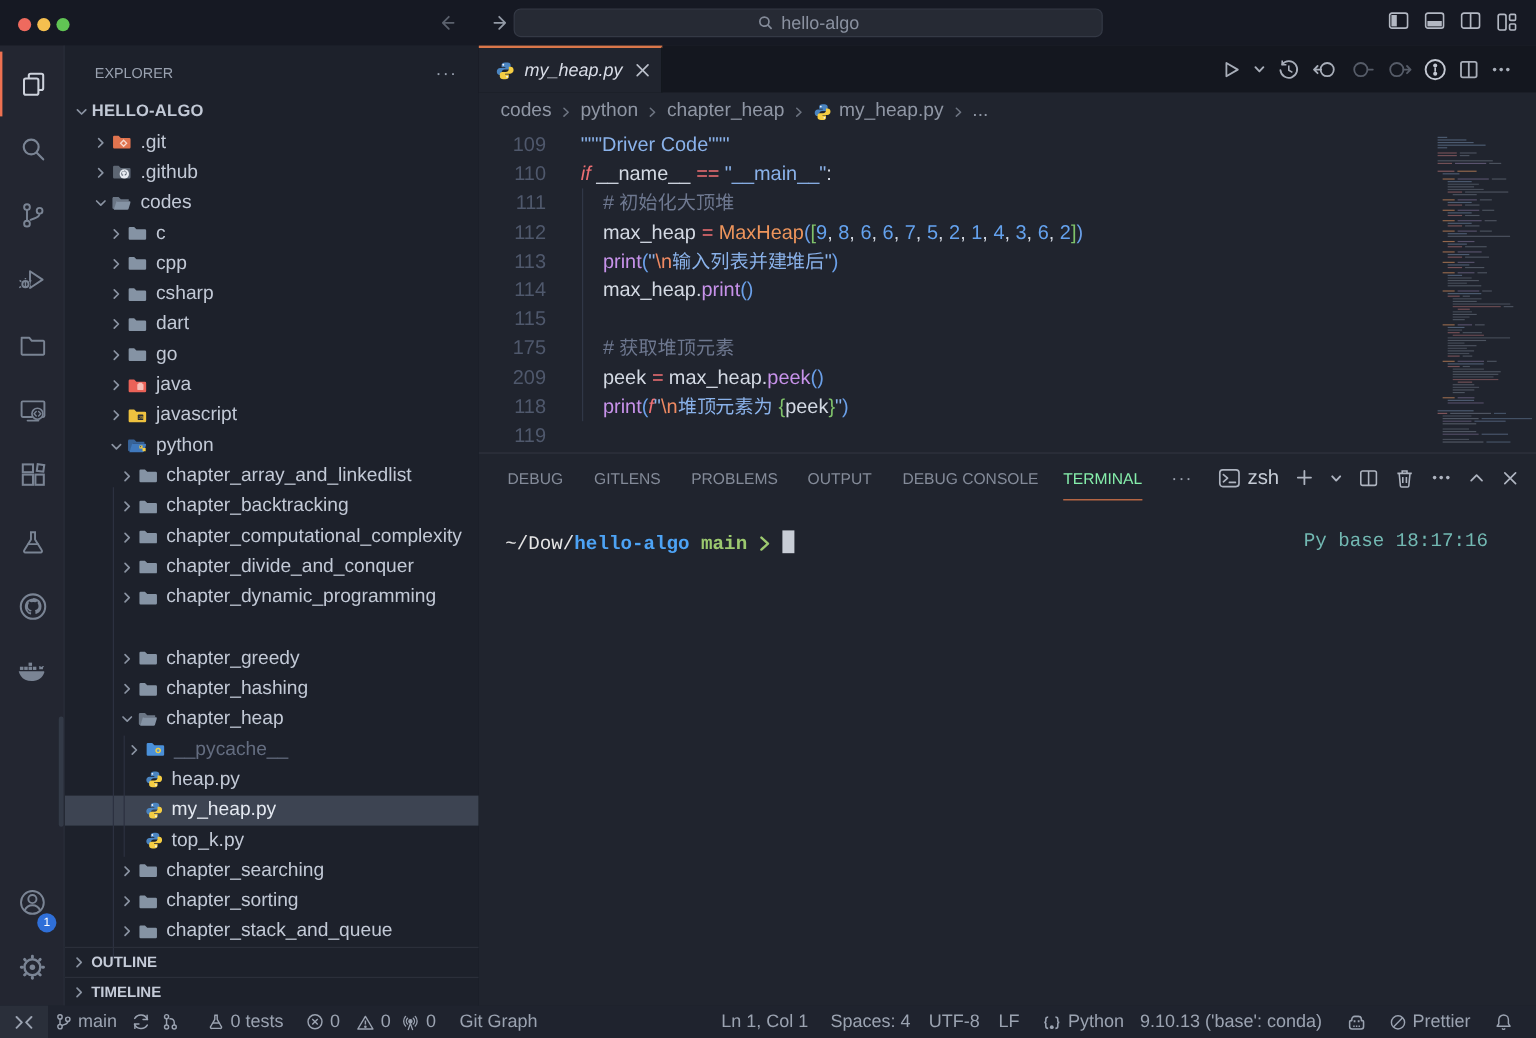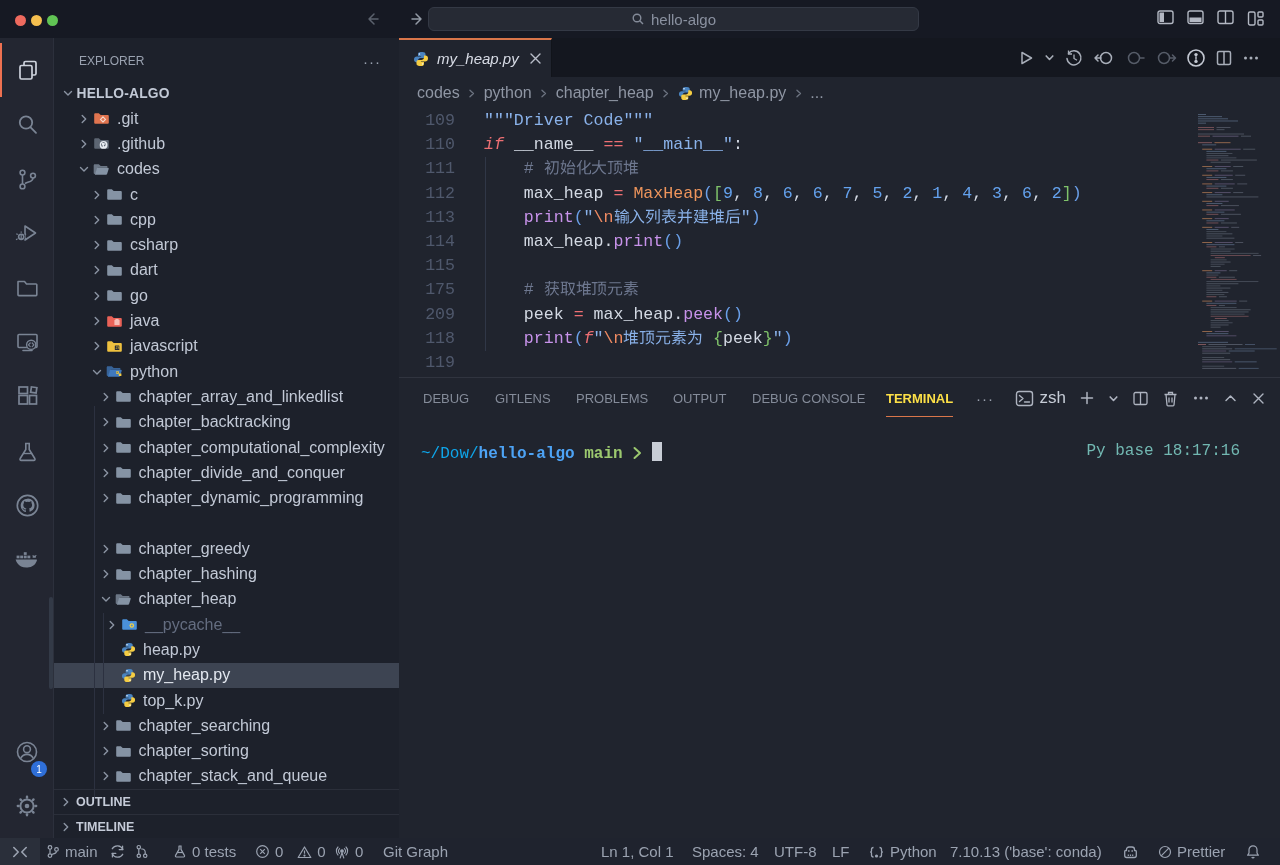--- a/index.html
+++ b/index.html
@@ -31,34 +31,34 @@
 
 #editor{position:absolute;left:399px;top:38px;width:881px;height:800px;background:#20242e}
 #tabbar{position:absolute;left:0;top:0;width:881px;height:39px;background:#14171f}
 #tab1{position:absolute;left:0;top:0;width:153px;height:39px;background:#20242e;border-top:2.5px solid #d9764a;
   border-right:1px solid #11141a;display:flex;align-items:center;padding-left:14px;gap:8px;
   color:#d8dce6;font-size:15px;font-style:italic}
 #edactions{position:absolute;right:20px;top:0;height:39px;display:flex;align-items:center;gap:9px}
 #breadcrumbs{position:absolute;left:0,top:39px;top:39px;width:881px;height:32px;display:flex;align-items:center;
   padding-left:18px;color:#8f96a4;font-size:16px;gap:6.5px}
 #code{position:absolute;left:0;top:71px;width:881px;height:306px;
-  font-family:Liberation Mono, monospace;font-size:16.6px;color:#d3d9e3}
+  font-family:Liberation Sans, sans-serif;font-size:16.6px;color:#d3d9e3}
 .cl{position:absolute;left:0;width:881px;height:24.2px;line-height:24.2px;white-space:pre}
 .ln{position:absolute;left:0;top:0;width:56px;text-align:right;color:#4f586c}
 .ct{position:absolute;left:85px;top:0}
 .kw{color:#ed6f73;font-style:italic}
 .num{color:#64a2ee}.str{color:#8ab2ea}.esc{color:#ef8a62}.fn{color:#c792ea}
 .cls{color:#ee955c}.com{color:#6e7890}.b1{color:#6a9fe8}.b2{color:#7fc26a}
 .iguide{position:absolute;left:85.5px;width:1px;background:#303747}
 .cj{display:inline-block;width:15.92px;height:16.6px;vertical-align:-2.6px;fill:currentColor}
 
 #panel{position:absolute;left:0;top:339px;width:881px;height:461px;background:#20242e;border-top:1px solid #30343f}
 #ptabs{position:absolute;left:0;top:0;width:881px;height:40px;color:#848b99;font-size:13px}
 .ptab{position:absolute;top:0;height:40px;display:flex;align-items:center}
-.ptab.act{color:#fde047;font-weight:bold}
+.ptab.act{color:#86efac;font-weight:normal}
 .ptab.act:after{content:"";position:absolute;left:0;right:0;bottom:1px;height:1.5px;background:#d9764a}
 #pacts{position:absolute;right:14px;top:0;height:40px;display:flex;align-items:center;gap:13px;color:#9aa1ae}
 #term{position:absolute;left:22px;top:64px;width:845px;font-family:"Liberation Mono",monospace;font-size:16px}
 
 #statusbar{position:absolute;left:0;top:838px;width:1280px;height:27px;background:#1f232e;
   color:#9ba3b1;font-size:15px;display:flex;align-items:center}
 .sb{display:flex;align-items:center;gap:5px}
 </style></head><body>
 <svg width="0" height="0" style="position:absolute">
     <defs>
@@ -1002,21 +1002,21 @@
             <circle cx="14.5" cy="9" r="1.5"></circle>
           </g>
         </svg>
         <svg width="15" height="15" viewBox="0 0 15 15">
           <path d="M3 9.5 L7.5 5 L12 9.5" fill="none" stroke="#aeb4c0" stroke-width="1.5" stroke-linecap="round" stroke-linejoin="round"></path>
         </svg>
         <svg width="15" height="15" viewBox="0 0 15 15">
           <path d="M3 3 L12 12 M12 3 L3 12" stroke="#aeb4c0" stroke-width="1.4" stroke-linecap="round"></path>
         </svg>
       </div>
-      <div id="term"><span style="color:#0ea5e9">~/Dow/</span><span style="color:#4da3f5;font-weight:bold">hello-algo</span><span style="color:#9cc96f;font-weight:bold"> main </span><svg width="10" height="16" viewBox="0 0 10 16" style="display:inline-block;vertical-align:-3px">
+      <div id="term"><span style="color:#e5e5e5">~/Dow/</span><span style="color:#4da3f5;font-weight:bold">hello-algo</span><span style="color:#9cc96f;font-weight:bold"> main </span><svg width="10" height="16" viewBox="0 0 10 16" style="display:inline-block;vertical-align:-3px">
           <path d="M2.5 3 L8 8 L2.5 13" fill="none" stroke="#9cc96f" stroke-width="2" stroke-linecap="round" stroke-linejoin="round"></path>
         </svg><span style="display:inline-block;width:9.5px;height:19px;background:#c8cdd6;vertical-align:-3.5px;margin-left:10px"></span><span style="position:absolute;right:26px;color:#72b8b2">Py base 18:17:16</span></div>
     </div>
   </div>
 <div id="statusbar">
     <div class="sb" style="position:absolute;left:0;top:0;width:40px;height:27px;background:#2a2f3a;justify-content:center">
       <svg width="16" height="14" viewBox="0 0 16 14">
         <path d="M1.8 2.5 L6.2 7 L1.8 11.5 M14.2 2.5 L9.8 7 L14.2 11.5" fill="none" stroke="#9ba3b1" stroke-width="1.6" stroke-linejoin="round" stroke-linecap="round"></path>
       </svg>
     </div>
@@ -1102,21 +1102,21 @@
     <div class="sb" style="position:absolute;left:868px;top:0;height:27px">
       <svg width="17" height="14" viewBox="0 0 17 14">
         <g fill="none" stroke="#9ba3b1" stroke-width="1.3">
           <path d="M5.5 2.5 c-1.5 0 -2 .8 -2 2 v1.5 c0 .8 -.5 1 -1.3 1 .8 0 1.3 .2 1.3 1 V10 c0 1.2 .5 2 2 2 M11.5 2.5 c1.5 0 2 .8 2 2 v1.5 c0 .8 .5 1 1.3 1 -.8 0 -1.3 .2 -1.3 1 V10 c0 1.2 -.5 2 -2 2"></path>
         </g>
         <circle cx="8.5" cy="11" r="1.6" fill="#9ba3b1"></circle>
       </svg>
       <span>Python</span>
     </div>
     <div class="sb" style="position:absolute;left:950px;top:0;height:27px">
-      <span>7.10.13 ('base': conda)</span>
+      <span>9.10.13 ('base': conda)</span>
     </div>
     <div class="sb" style="position:absolute;left:1122px;top:0;height:27px">
       <svg width="17" height="14" viewBox="0 0 17 14">
         <g fill="none" stroke="#9ba3b1" stroke-width="1.3" stroke-linejoin="round">
           <path d="M4.5 4.5 a2.5 2.5 0 0 1 2.5 -2.5 h3 a2.5 2.5 0 0 1 2.5 2.5 v1 h.8 a1 1 0 0 1 1 1 v4 a2 2 0 0 1 -2 2 h-7.6 a2 2 0 0 1 -2 -2 v-4 a1 1 0 0 1 1 -1 h.8 z"></path>
           <path d="M6.8 5.2 v1.6 M10.2 5.2 v1.6" stroke-width="1.5"></path>
           <path d="M6.3 9.5 v1.4 M8.5 9.5 v1.4 M10.7 9.5 v1.4" stroke-width="1.2"></path>
         </g>
       </svg>
     </div>

